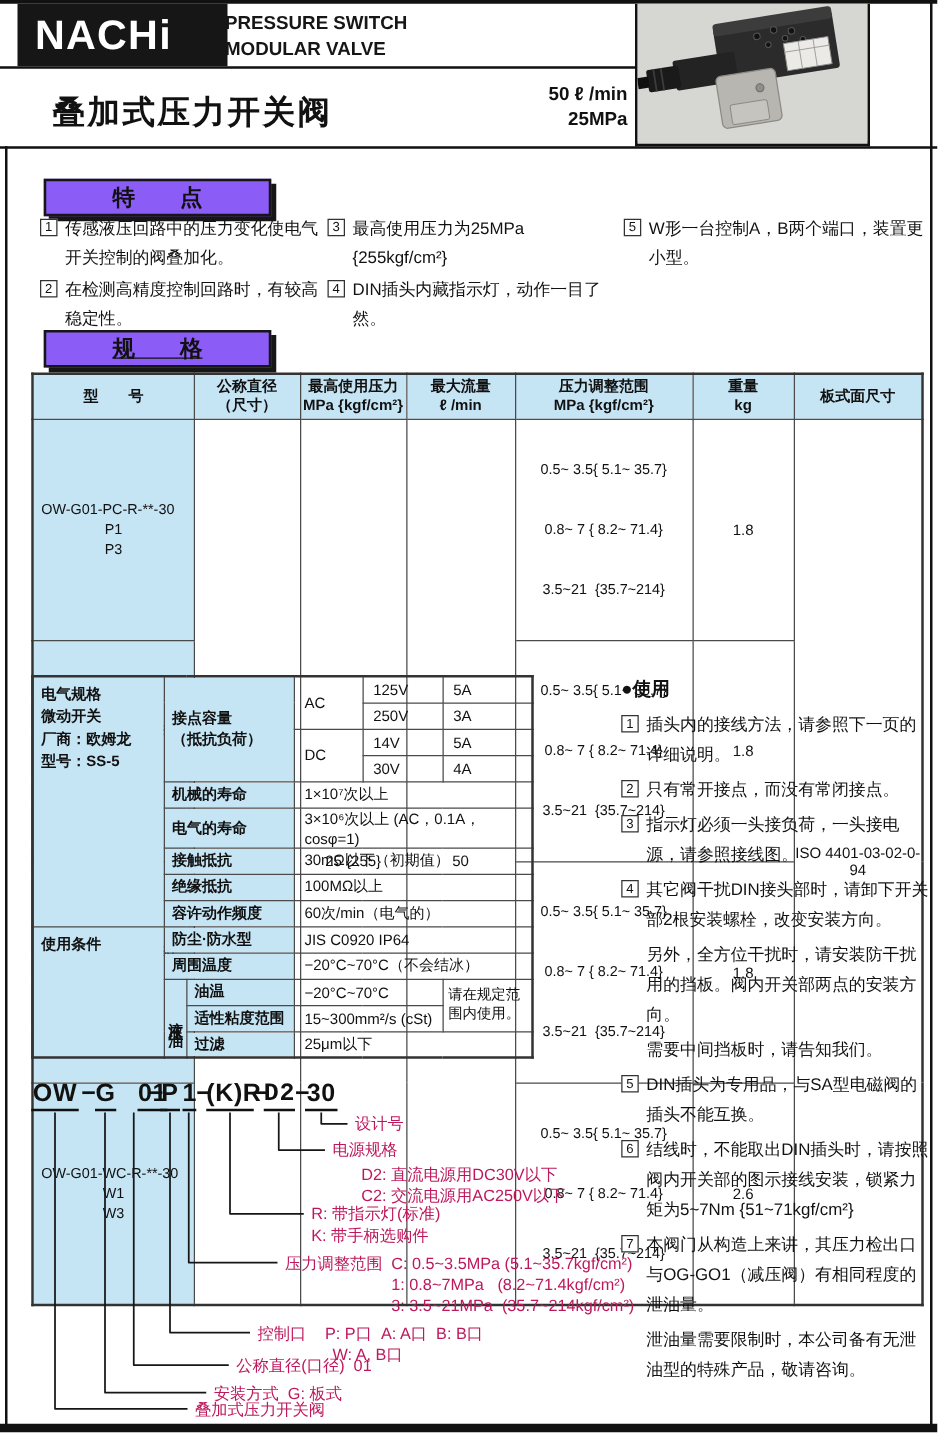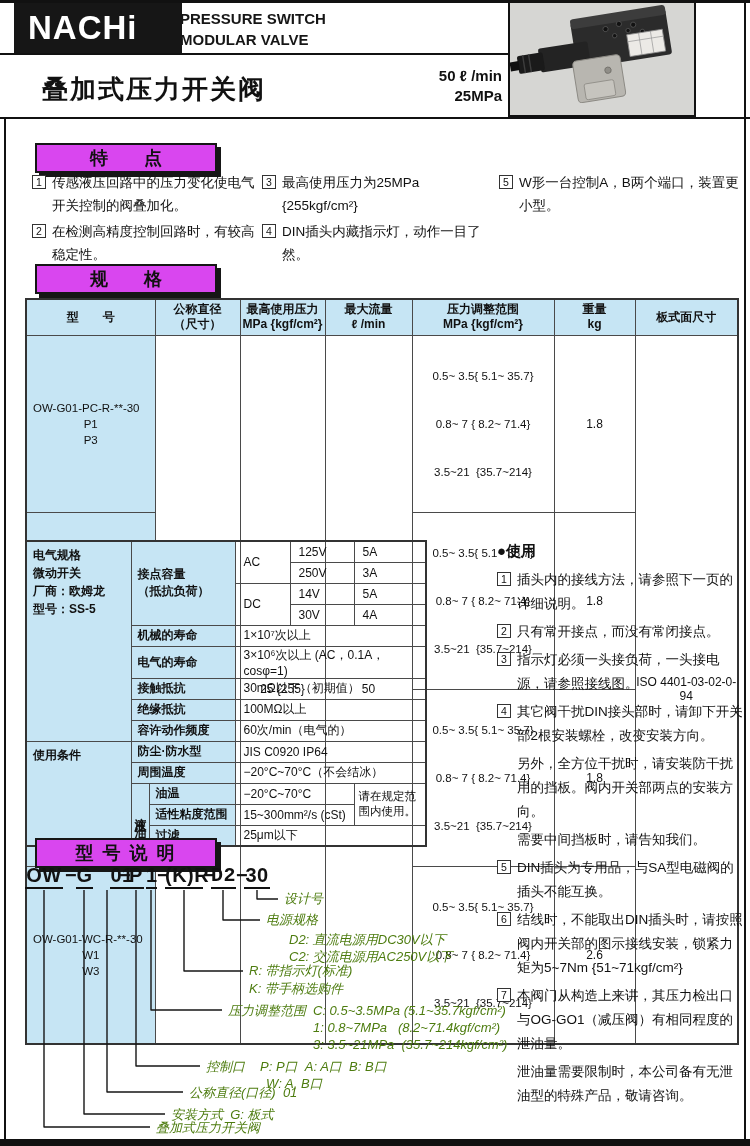--- a/index.html
+++ b/index.html
@@ -19,21 +19,21 @@
   .logo-box { left:0; top:3px; width:168px; height:50px; background:#161616; color:#fff;
               display:flex; align-items:center; padding-left:14px;
               font-size:33px; font-weight:bold; letter-spacing:1px;margin-left:14px; }
   .prod-name { left:180px; top:8px; font-size:15px; font-weight:bold; line-height:21px; color:#161616; }
   .cn-title { left:42px; top:72px; font-size:26px; font-weight:bold; letter-spacing:2px; }
   .ratings  { left:380px; top:66px; width:122px; text-align:right; font-size:15px; font-weight:bold; line-height:20px; }
   .photo-box { left:508px; top:3px; width:188px; height:114px; border-left:2px solid #111;
                border-right:2px solid #111; border-bottom:2px solid #111; background:#d6d6d3; }
 
   
-  .secbox { left:35px; width:182px; height:30px; background:#d946ef; border:2px solid #161616;
+  .secbox { left:35px; width:182px; height:30px; background:#8b5cf6; border:2px solid #161616;
             box-shadow:4px 4px 0 #161616; display:flex; align-items:center; justify-content:center;
             font-size:18px; font-weight:bold; }
 
   
   .fitem { display:flex; gap:6px; font-size:13.5px; line-height:23px; margin-bottom:3px; }
   .numbox { flex:0 0 auto; width:14px; height:14px; border:1px solid #333; font-size:10.5px;
             line-height:13px; text-align:center; margin-top:4px; background:#fff; }
   .ucol { width:246px; }
   .usage-title { font-size:15px; font-weight:bold; margin-bottom:7px; }
   .uitem { display:flex; gap:6px; font-size:13.5px; line-height:24px; margin-bottom:4px; }
@@ -55,21 +55,21 @@
   .elec-table td.cat { background:#c6e5f4; font-weight:bold; vertical-align:top; padding:4px 0 0 6px; line-height:18px; }
   .elec-table td.val { text-align:left; padding-left:8px; }
   .elec-table td.vert { background:#c6e5f4; font-weight:bold; text-align:center; padding:0;
                         writing-mode:vertical-lr; text-orientation:upright; letter-spacing:4px; }
   .elec-table td.note { font-size:11.5px; line-height:15px; padding:2px 4px; text-align:left; vertical-align:middle; }
 
   
   .codeseg { position:absolute; top:864px; height:25px; font-size:20px; font-weight:bold;
              text-align:center; letter-spacing:0.5px; }
   .useg { border-bottom:2px solid #111; }
-  .mlabel { position:absolute; font-size:13px; line-height:16px; white-space:pre; color:#4d7c0f;font-style:italic; }
+  .mlabel { position:absolute; font-size:13px; line-height:16px; white-space:pre; color:#be185d; }
   .leads { left:0; top:860px; }
 </style>
 </head>
 <body>
 
 <div class="page">
 
   <div class="abs topline"></div>
   <div class="abs border-l"></div>
   <div class="abs border-r"></div>
@@ -141,21 +141,21 @@
       <span>DIN插头内藏指示灯，动作一目了然。</span>
     </div>
   </div>
   <div class="abs" style="left:499px; top:171px; width:240px;">
     <div class="fitem">
       <span class="numbox">5</span>
       <span>W形一台控制A，B两个端口，装置更小型。</span>
     </div>
   </div>
 
-  <div class="abs secbox" style="top:264px;">
+  <div class="abs secbox" style="top:264px;text-decoration:underline;">
     <span>规　　格</span>
   </div>
 
   <table class="abs spec-table" style="left:25px; top:298px;">
     <colgroup>
       <col style="width:129px">
         <col style="width:85px">
         <col style="width:85px">
       <col style="width:87px">
         <col style="width:142px">
@@ -364,23 +364,20 @@
     </div>
     <div class="uitem">
       <span class="numbox">7</span>
       <span>本阀门从构造上来讲，其压力检出口与OG-GO1（减压阀）有相同程度的泄油量。</span>
     </div>
     <div class="uitem ucont">
       <span>泄油量需要限制时，本公司备有无泄油型的特殊产品，敬请咨询。</span>
     </div>
   </div>
 
-  <div class="abs secbox" style="top:838px; letter-spacing:2px;">
-    <span>型 号 说 明</span>
-  </div>
 
   <span class="codeseg useg" style="left:25px;width:38px;">OW</span>
   <span class="codeseg" style="left:65px;width:9px;">−</span>
   <span class="codeseg useg" style="left:76px;width:17px;">G</span>
   <span class="codeseg useg" style="left:110px;width:24px;">01</span>
   <span class="codeseg" style="left:119px;width:8px;">−</span>
   <span class="codeseg useg" style="left:128px;width:16px;">P</span>
   <span class="codeseg useg" style="left:146px;width:11px;">1</span>
   <span class="codeseg" style="left:157px;width:8px;">−</span>
   <span class="codeseg useg" style="left:165px;width:38px;">(K)R</span>

